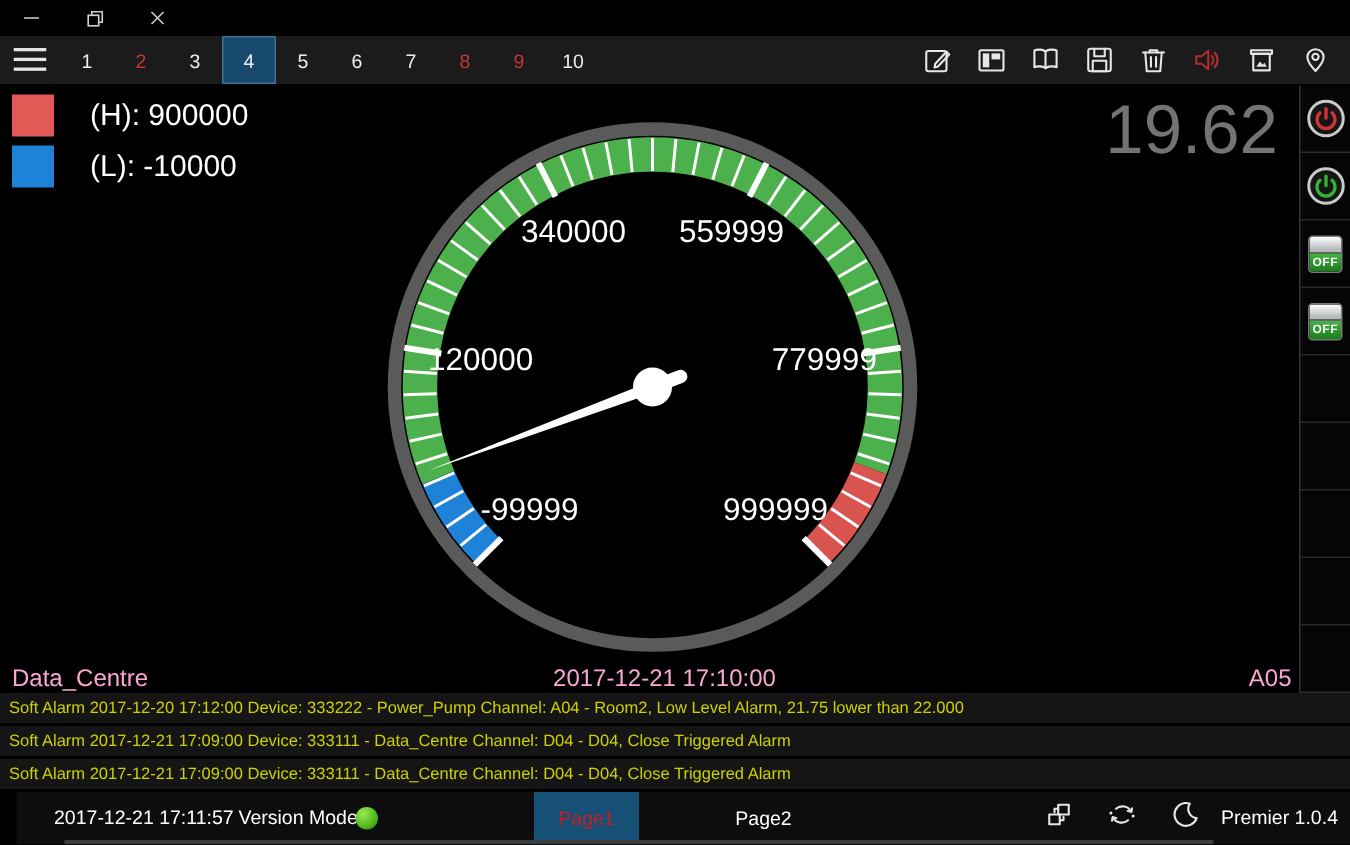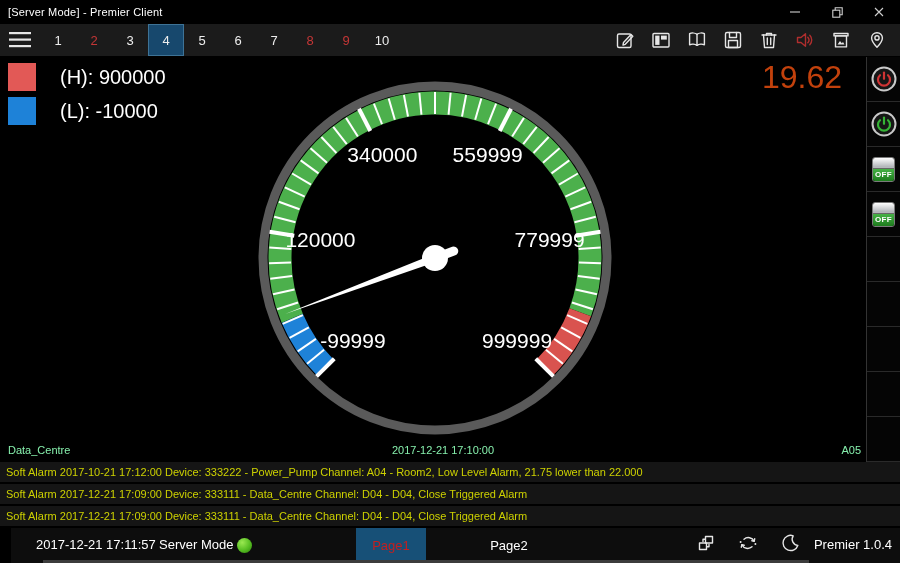--- a/index.html
+++ b/index.html
@@ -26,23 +26,23 @@
   .ticon svg { stroke:#e6e6e6; stroke-width:1.4; fill:none; stroke-linejoin:round; stroke-linecap:round; }
   .ticon.red svg { stroke:var(--toolbar-alert,#b02e2e); }
 
   
   .main { display:flex; height:405px; }
   .gauge-panel { position:relative; flex:1; background:#000; }
   .legend { position:absolute; top:6px; left:8px; display:flex; flex-direction:column; gap:6px; }
   .legend-row { display:flex; align-items:center; gap:24px; }
   .swatch { width:28px; height:28px; }
   .legend-row span.ltext { font-size:20px; color:#fff; }
-  .big-value { position:absolute; top:2px; right:24px; font-size:32px; color:#c2410c; }
+  .big-value { position:absolute; top:2px; right:14px; font-size:46px; color:#737373; }
   #gauge-svg { position:absolute; left:255px; top:21px; }
-  .gauge-footer { position:absolute; left:0; right:0; bottom:2px; height:16px; font-size:11px; color:#86efac; }
+  .gauge-footer { position:absolute; left:0; right:0; bottom:2px; height:16px; font-size:16px; color:#f9a8d4; }
   .gf-left { position:absolute; left:8px; }
   .gf-center { position:absolute; left:0; right:0; text-align:center;margin-left:20px; }
   .gf-right { position:absolute; right:5px; }
 
   
   .sidebar { width:34px; border-left:1px solid #333; display:flex; flex-direction:column; background:#050505; }
   .side-cell { height:45px; border-bottom:1px solid #2a2a2a; display:flex; align-items:center; justify-content:center; }
   .toggle { width:23px; height:25px; border:1px solid #7a7a7a; border-radius:3px; overflow:hidden; display:flex; flex-direction:column; }
   .toggle .knob { flex:1; background:linear-gradient(180deg,#ffffff,#b5b8bc 85%); border-bottom:1px solid #666; }
   .toggle .off { height:12px; background:linear-gradient(180deg,#46b246,#1d7c1d); color:#fff; font-size:8px; font-weight:bold; display:flex; align-items:center; justify-content:center; letter-spacing:.3px; }
@@ -65,21 +65,20 @@
   .sb-icons svg { stroke:#e6e6e6; stroke-width:1.4; fill:none; stroke-linecap:round; stroke-linejoin:round; }
   .sb-version { position:absolute; right:8px; top:0; bottom:3px; display:flex; align-items:center; }
   .hscroll { position:absolute; left:32px; bottom:0; width:766px; height:3px; background:#3c3c3c; }
 </style>
 </head>
 <body>
 
 <div class="app">
 
   <div class="titlebar">
-    <span class="title">[Server Mode] - Premier Client</span>
     <div class="win-controls">
       <div class="win-btn">
         <svg width="10" height="10" viewBox="0 0 10 10">
             <path d="M0 5 H10"></path>
           </svg>
       </div>
       <div class="win-btn">
         <svg width="11" height="11" viewBox="0 0 11 11">
             <rect x="0.8" y="3.2" width="7" height="7"></rect>
             <path d="M3.2 3.2 V0.8 H10.2 V7.8 H7.8"></path>
@@ -288,28 +287,28 @@
       </div>
     <div class="side-cell"></div>
         <div class="side-cell"></div>
         <div class="side-cell"></div>
         <div class="side-cell"></div>
         <div class="side-cell"></div>
       </div>
   </div>
 
   <div class="alarms" id="alarm-list">
-      <div class="alarm-row">Soft Alarm 2017-10-21 17:12:00 Device: 333222 - Power_Pump Channel: A04 - Room2, Low Level Alarm, 21.75 lower than 22.000</div>
+      <div class="alarm-row">Soft Alarm 2017-12-20 17:12:00 Device: 333222 - Power_Pump Channel: A04 - Room2, Low Level Alarm, 21.75 lower than 22.000</div>
       <div class="alarm-row">Soft Alarm 2017-12-21 17:09:00 Device: 333111 - Data_Centre Channel: D04 - D04, Close Triggered Alarm</div>
       <div class="alarm-row">Soft Alarm 2017-12-21 17:09:00 Device: 333111 - Data_Centre Channel: D04 - D04, Close Triggered Alarm</div>
     </div>
 
   <div class="statusbar">
     <span class="sb-time">2017-12-21 17:11:57</span>
-    <span class="sb-mode">Server Mode</span>
+    <span class="sb-mode">Version Mode</span>
     <span class="sb-dot"></span>
     <div class="sb-pages" id="sb-pages">
         <div class="sb-page selected">Page1</div>
         <div class="sb-page">Page2</div>
       </div>
     <div class="sb-icons">
       <span>
         <svg width="20" height="20" viewBox="0 0 20 20">
             <rect x="3.5" y="10" width="7" height="6.5"></rect>
             <rect x="9.5" y="3.5" width="7" height="6.5"></rect>

